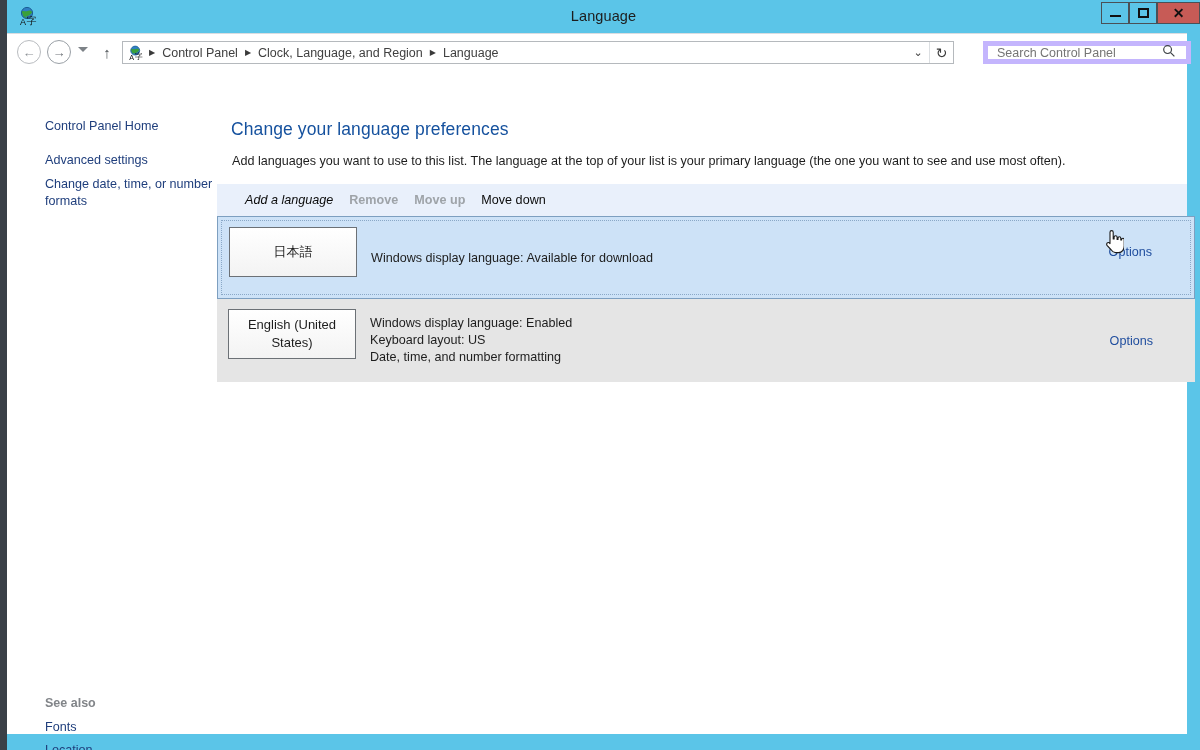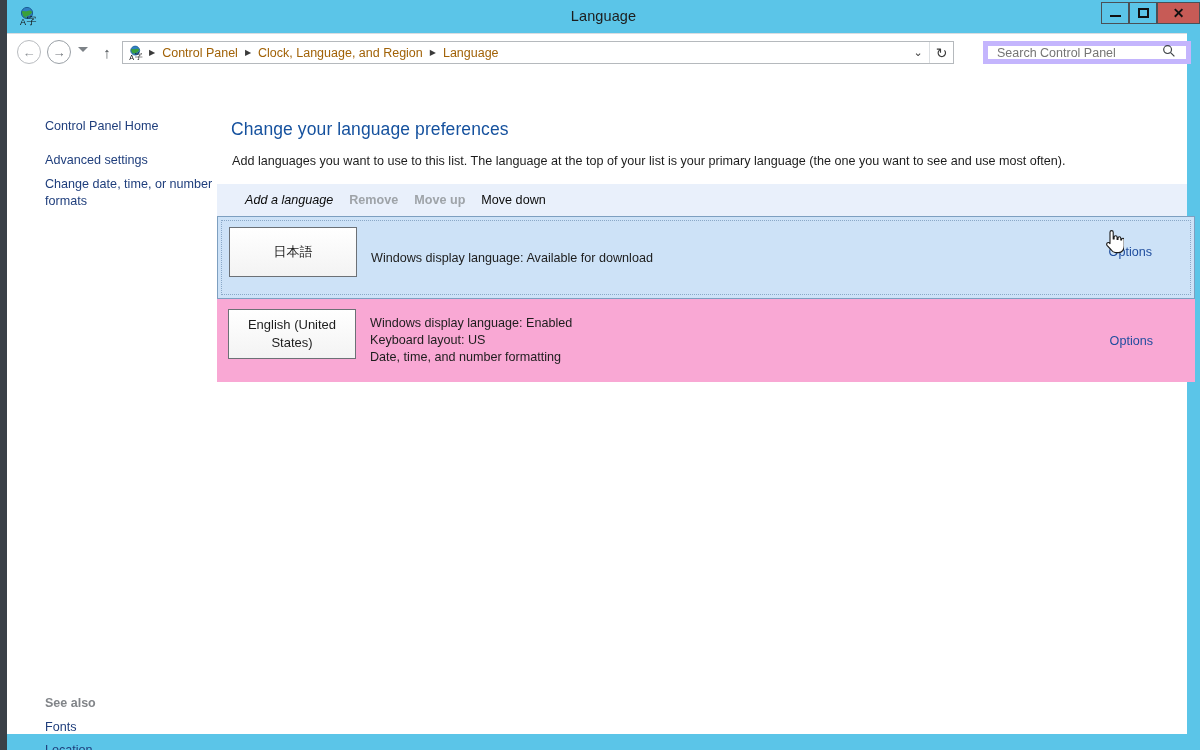--- a/index.html
+++ b/index.html
@@ -81,21 +81,21 @@
     font-size:15px; color:#4e5357;
   }
 
   #addressbar {
     position: absolute; left: 115px; top: 7px; width: 832px; height: 23px;
     border: 1px solid #b5b9bd; background: #ffffff;
     display: flex; align-items: center;
   }
   #addr-icon { width: 16px; height: 16px; margin-left: 5px; flex: 0 0 auto; }
   .crumb {
-    font-size: 12.5px; color: #a16207; padding: 0 2px; white-space: nowrap;
+    font-size: 12.5px; color: #404040; padding: 0 2px; white-space: nowrap;
   }
   .crumb-sep {
     color:#3a3a3a; font-size:8px; padding: 0 5px; line-height:1;
   }
   #addr-spacer { flex: 1 1 auto; }
   #addr-dropdown {
     width: 22px; height: 21px; display:flex; align-items:center; justify-content:center;
     font-size: 11px; color:#3c3c3c;
   }
   #addr-refresh {
@@ -157,21 +157,21 @@
     color:#0b0b0b; font-weight: 500;
   }
   .cmd.first { margin-left: 20px; font-style: italic; }
   .cmd.disabled { color:#9ea3a8; font-weight:700; }
   .cmd.enabled { color:#0b0b0b; }
 
   
   #lang-list { position:absolute; left:0; top:147px; width:970px; }
   .lang-row {
     position:relative; width:978px; height:83px;
-    background:#f9a8d4;
+    background:#e5e5e5;
   }
   .lang-row.selected {
     background:#cde2f7;
     border: 1px solid #7d9fc0;
     width: 978px;
   }
   .lang-focus {
     position:absolute; left:3px; top:3px; right:3px; bottom:3px;
     border:1px dotted #8aa8c7;
     pointer-events:none;

